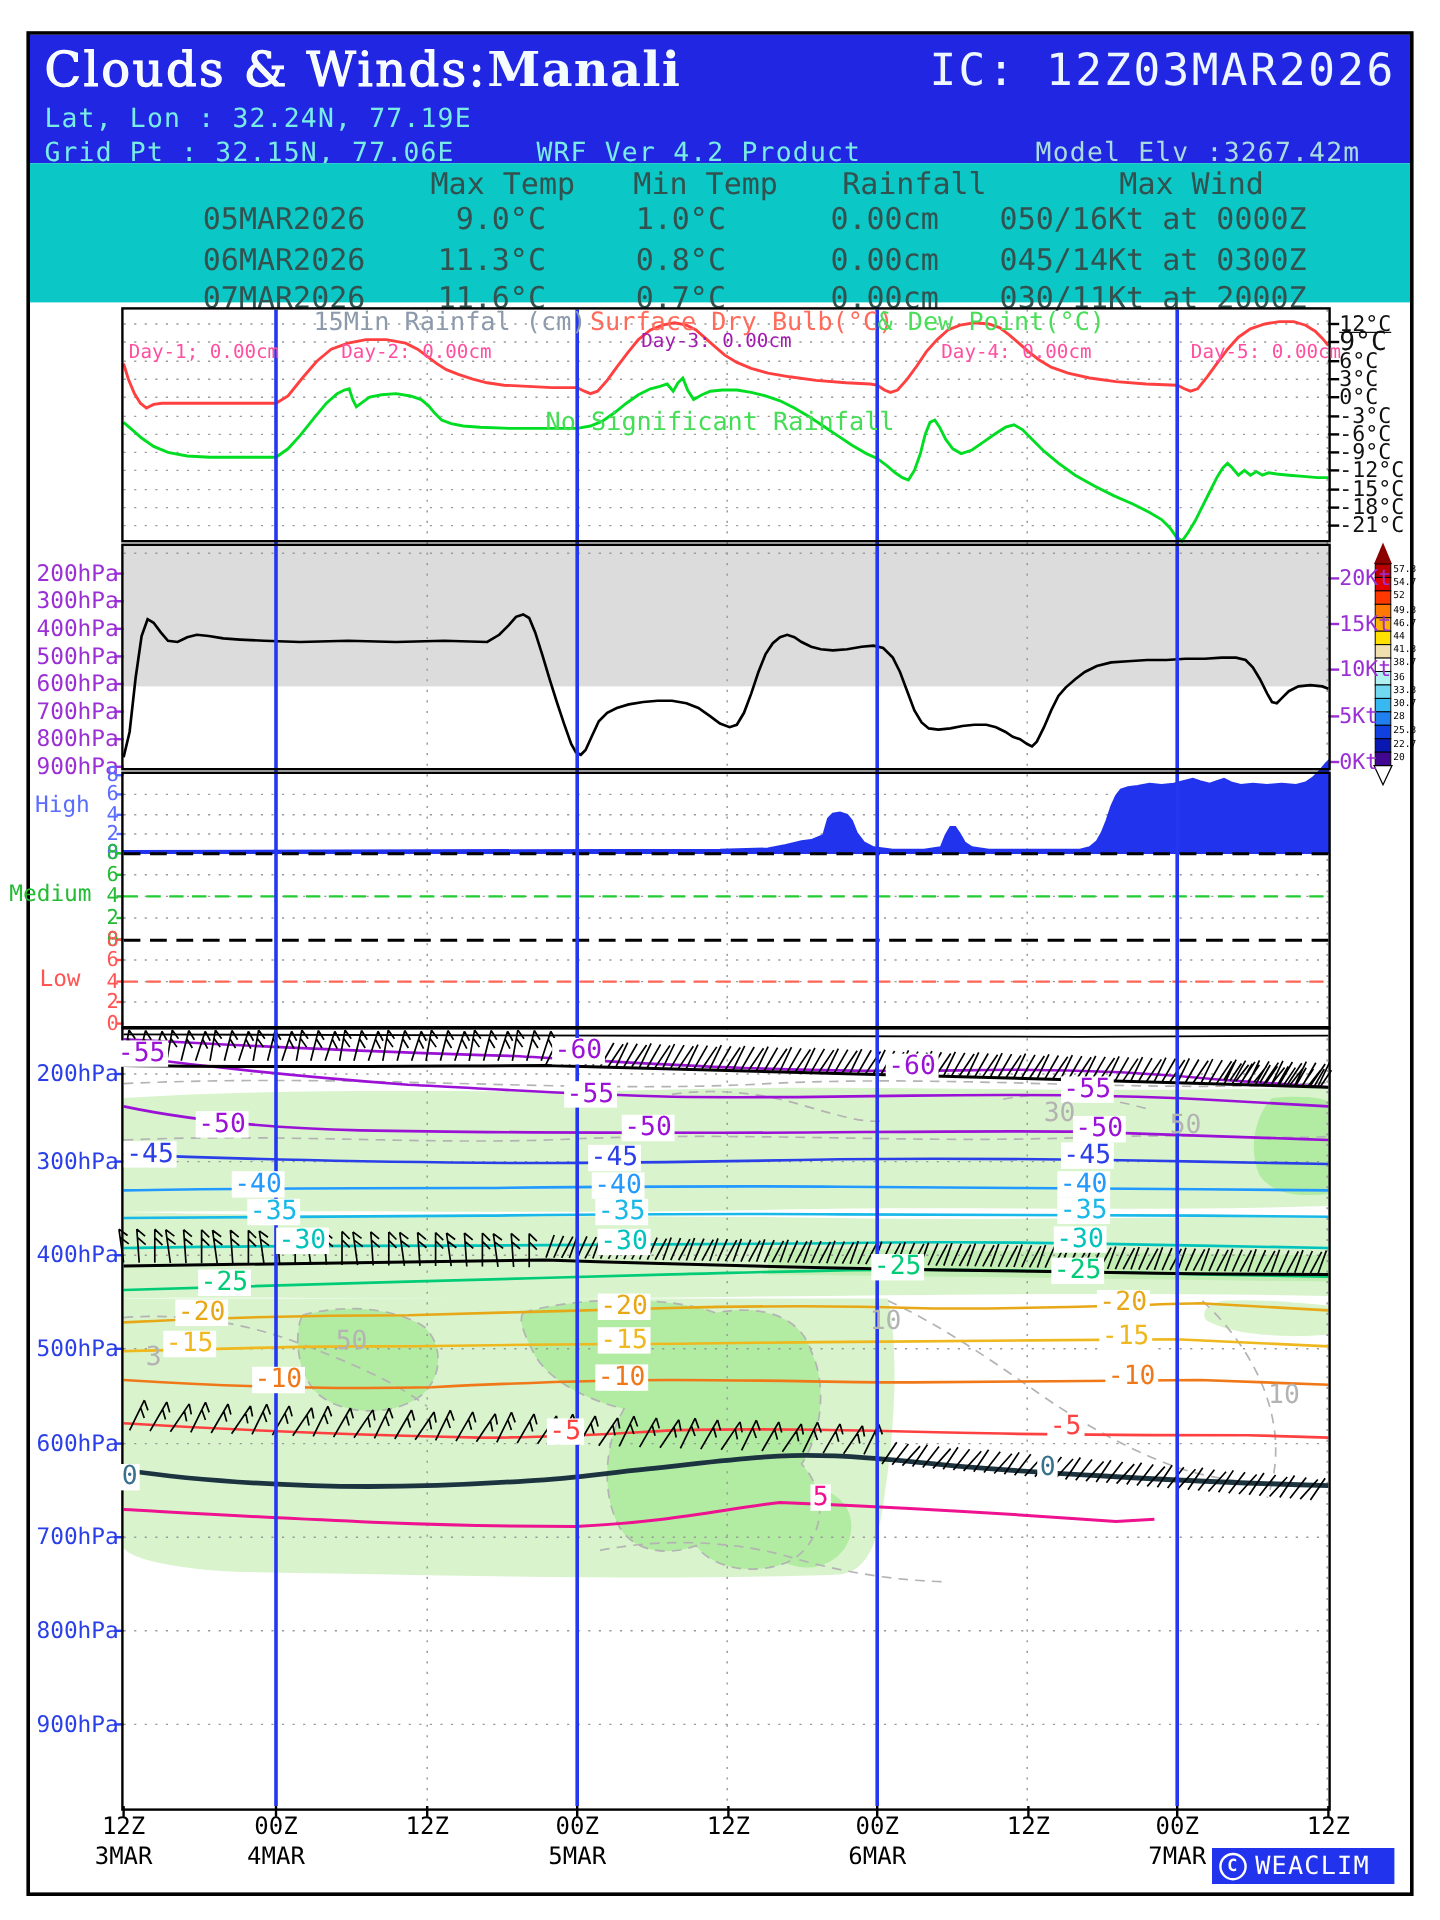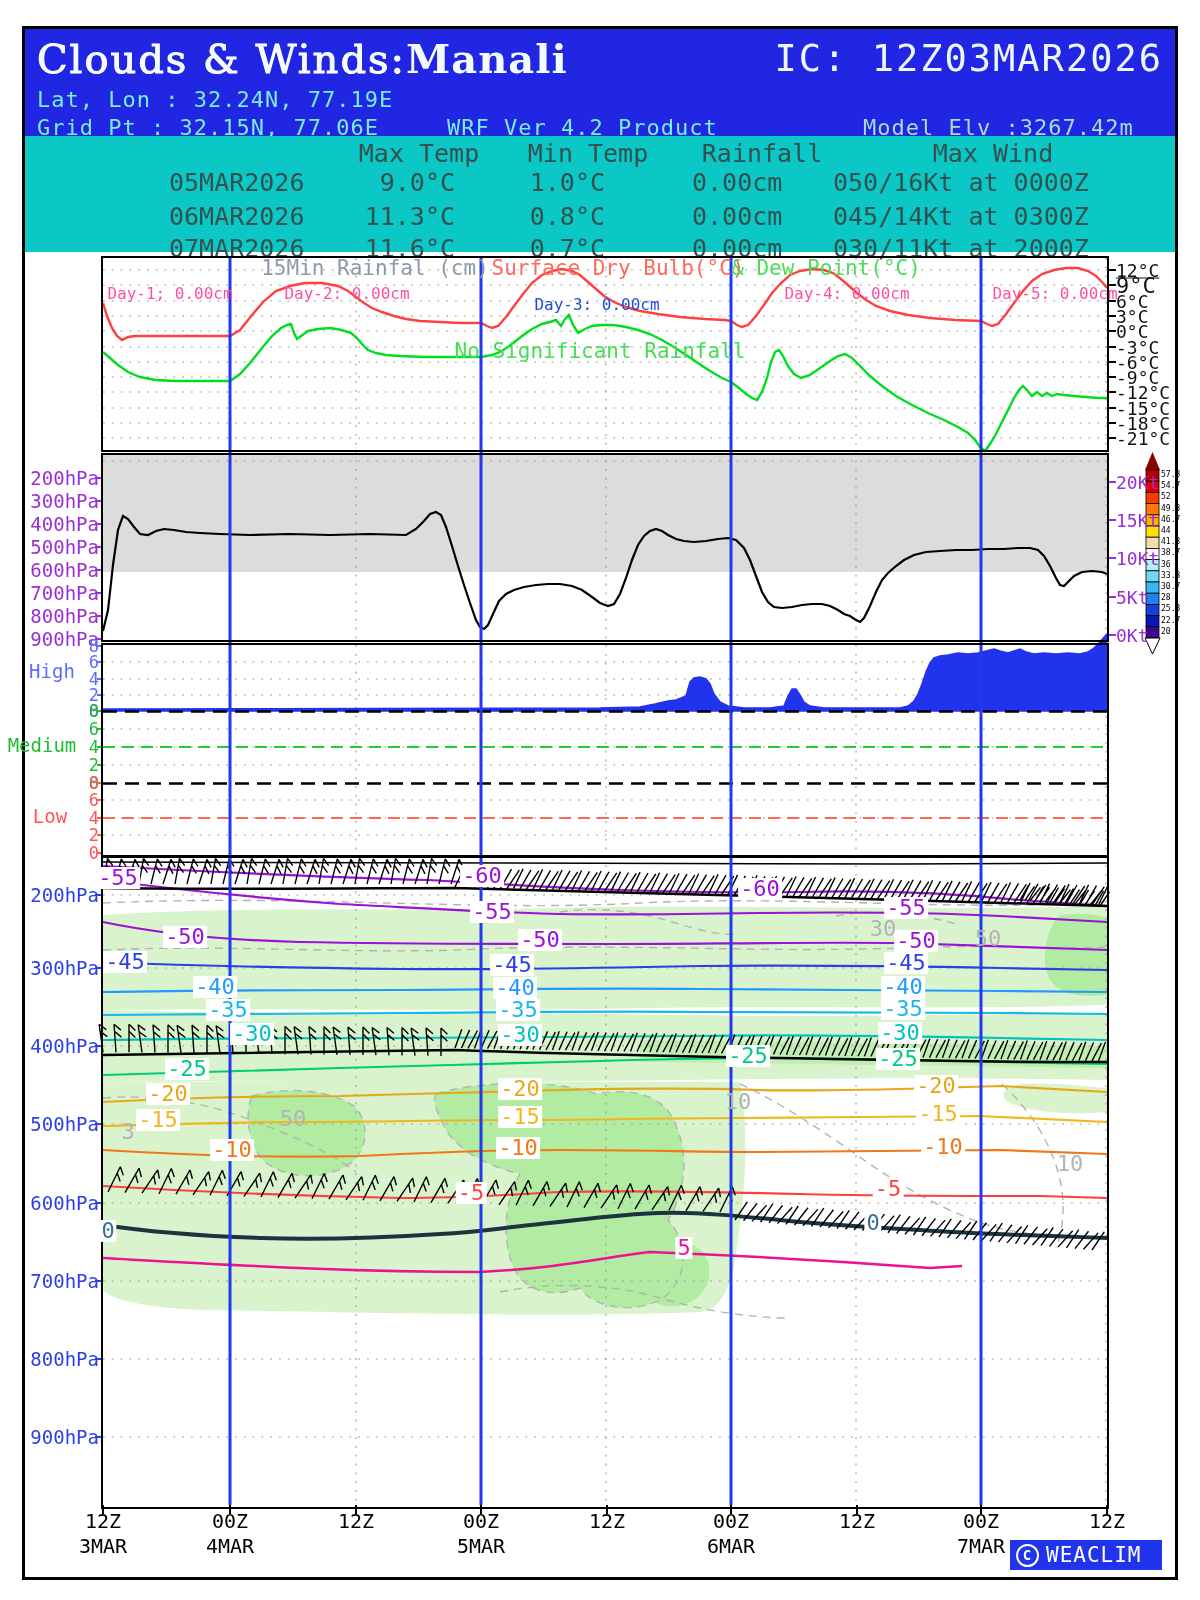--- a/index.html
+++ b/index.html
@@ -254,21 +254,21 @@
 <div class="panel" style="left:101px;top:453px;width:1004px;height:185px;"></div>
 <div class="panel" style="left:101px;top:643px;width:1004px;height:210px;"></div>
 <div class="panel" style="left:101px;top:856px;width:1004px;height:649px;"></div>
 
 <div id="labels">
   <div class="lab t1" style="left:375px;top:268px;color:#8d9aab;">15Min Rainfal (cm)</div>
   <div class="lab t1" style="left:600px;top:268px;color:#ff6a5a;padding-left:36px;">Surface Dry Bulb(°C)</div>
   <div class="lab t1" style="left:826px;top:268px;color:#4ade58;">&amp; Dew Point(°C)</div>
   <div class="lab t2" style="left:170px;top:293px;color:#ff4fa0;">Day-1; 0.00cm</div>
   <div class="lab t2" style="left:347px;top:293px;color:#ff4fa0;">Day-2: 0.00cm</div>
-  <div class="lab t2" style="left:597px;top:304px;color:#1d4ed8;">Day-3: 0.00cm</div>
+  <div class="lab t2" style="left:597px;top:284px;color:#a21caf;">Day-3: 0.00cm</div>
   <div class="lab t2" style="left:847px;top:293px;color:#ff4fa0;">Day-4: 0.00cm</div>
   <div class="lab t2" style="left:1055px;top:293px;color:#ff4fa0;">Day-5: 0.00cm</div>
   <div class="lab t1" style="left:600px;top:351px;color:#44dd55;">No Significant Rainfall</div>
   <div class="lab" style="left:52px;top:671px;color:#5b6cff;font-size:19px;">High</div>
   <div class="lab" style="left:42px;top:745px;color:#22bb33;font-size:19px;">Medium</div>
   <div class="lab" style="left:50px;top:816px;color:#ff5555;font-size:19px;">Low</div>
 <div class="lab ll" style="left: 1116px; top: 270px; color: rgb(17, 17, 17); font-size: 18px; text-decoration: underline;">12°C</div>
     <div class="lab ll" style="left: 1116px; top: 285px; color: rgb(17, 17, 17); font-size: 22px;">9°C</div>
     <div class="lab ll" style="left: 1116px; top: 301px; color: rgb(17, 17, 17); font-size: 18px;">6°C</div>
     <div class="lab ll" style="left: 1116px; top: 316px; color: rgb(17, 17, 17); font-size: 18px;">3°C</div>

